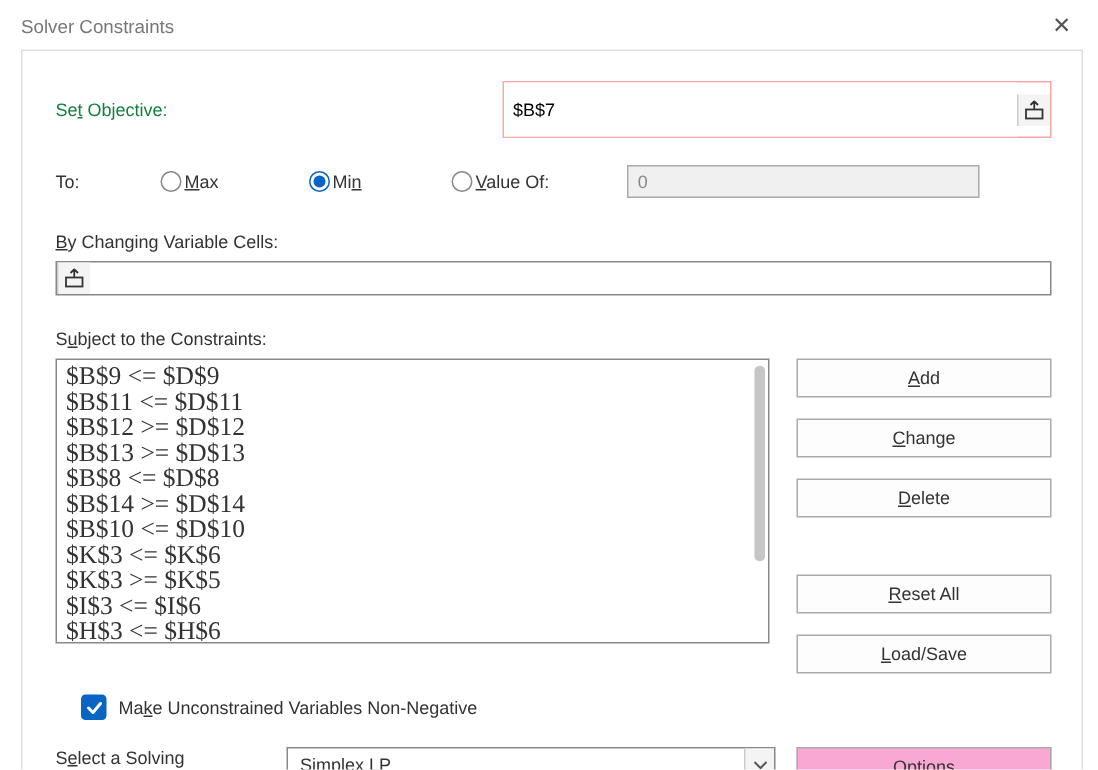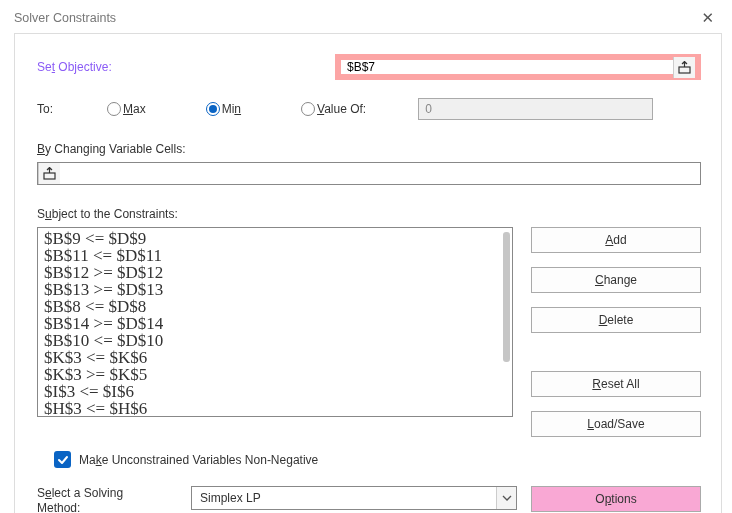--- a/index.html
+++ b/index.html
@@ -32,28 +32,28 @@
       margin: 0 10px 10px 14px;
       padding: 20px 20px 10px 22px;
     }
     .row {
       display: flex;
       align-items: center;
       margin-bottom: 18px;
     }
     .label-col {
       width: 298px;
-      color: #8b5cf6;
+      color: #15803d;
     }
     .objective-input {
       flex: 1;
       display: flex;
       align-items: center;
-      border: 6px solid #fca5a5;
-      height: 26px;
+      border: 1px solid #fca5a5;
+      height: 38px;
       background: #fff;
     }
     .objective-input input {
       flex: 1;
       border: none;
       outline: none;
       padding: 0 6px;
       font-family: inherit;
       font-size: 12px;
       height: 100%;

